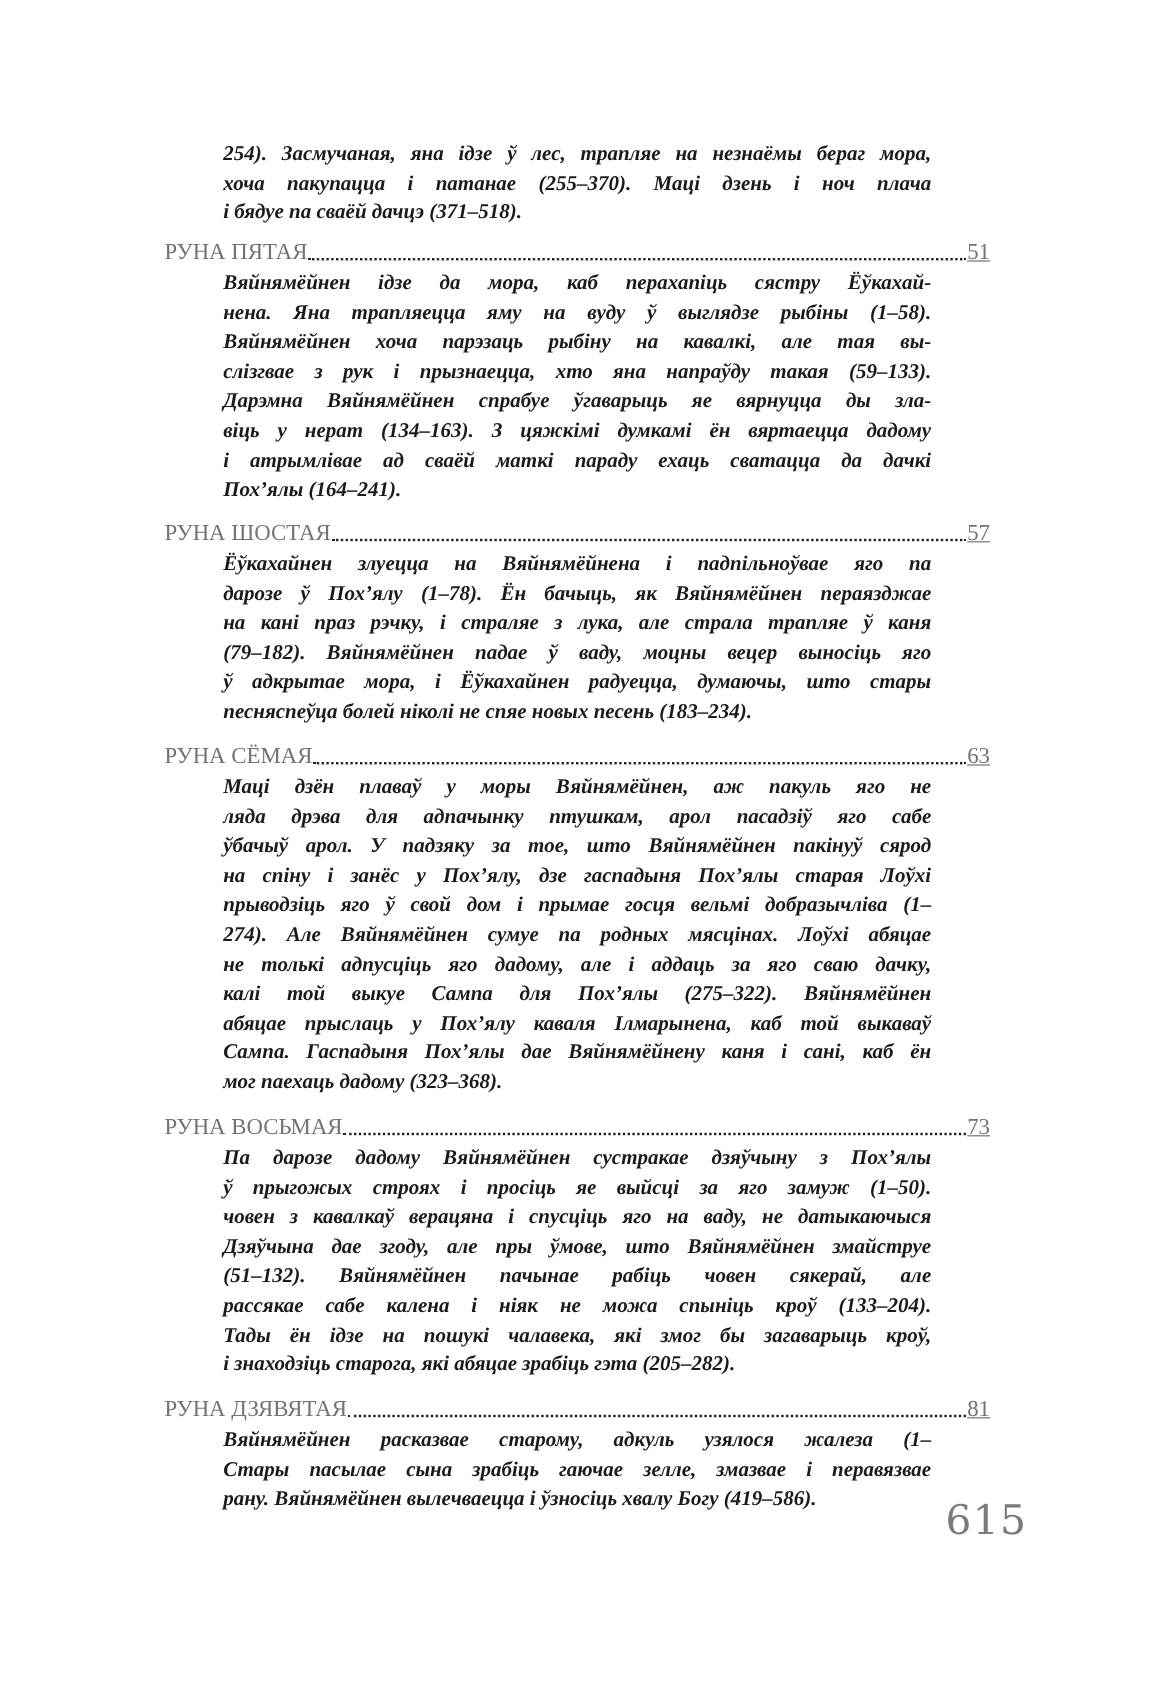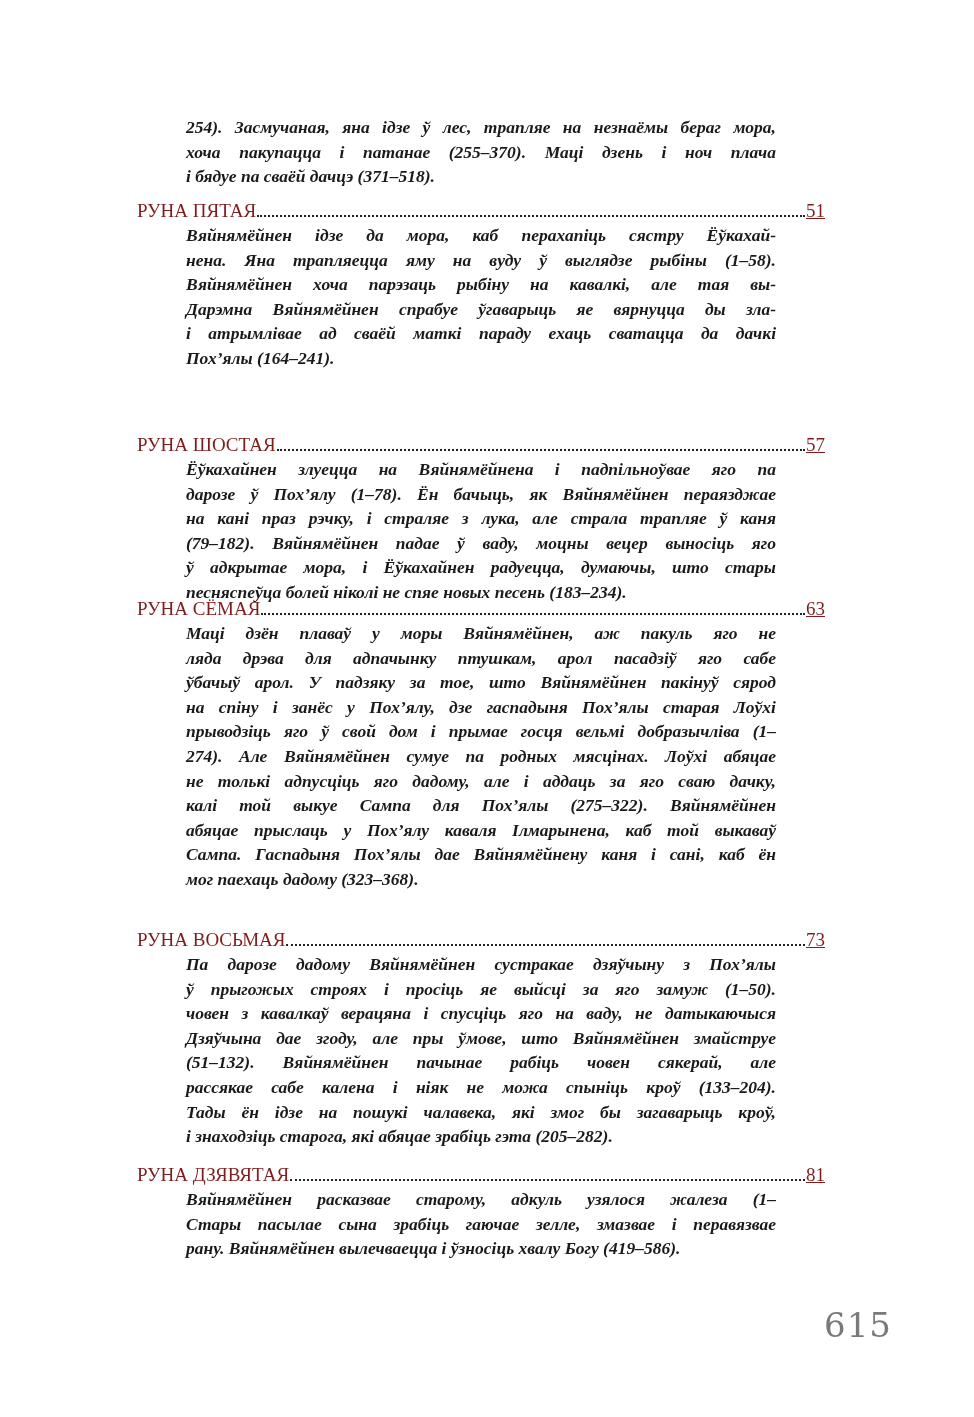--- a/index.html
+++ b/index.html
@@ -2,43 +2,42 @@
 <html><head>
 <meta charset="utf-8">
 <style>
   html, body { margin: 0; padding: 0; background: #ffffff; }
   body { width: 974px; height: 1417px; position: relative; overflow: hidden; }
   .page { position: absolute; left: 0; top: 0; width: 974px; height: 1080px; padding-left: 23px; }
   .block { position: absolute; left: 137px; width: 688px; }
   .heading {
     display: flex; align-items: baseline;
     font-family: "Liberation Serif", "DejaVu Serif", serif;
-    font-size: 19px; color: #7f1d1d; line-height: 24px; height: 24px;
+    font-size: 19px; color: #737373; line-height: 24px; height: 24px;
     white-space: nowrap;
   }
   .heading .title { flex: 0 0 auto; }
   .heading .dots {
     flex: 1 1 auto; overflow: hidden; margin: 0 1px;
     border-bottom: 2px dotted #222; height: 0; align-self: flex-end; margin-bottom: 6px;
   }
   .heading .pg { flex: 0 0 auto; text-decoration: underline; }
   .body {
     margin-left: 49px; width: 590px;
     font-family: "Liberation Serif", "DejaVu Serif", serif;
     font-style: italic; font-weight: bold;
     font-size: 17.5px; line-height: 24.6px; color: #1a1a1a;
     text-align: justify;
   }
   .body .ln { display: block; text-align-last: justify; white-space: nowrap; }
   .body .ln.last { text-align-last: left; }
   .folio {
-    position: absolute; left: 788px; top: 1305px;
+    position: absolute; left: 788px; top: 1247px;
     font-family: "DejaVu Serif", serif; font-size: 34px; color: #7a7a7a;
     letter-spacing: 1px;
-    margin-left: 36px;
   }
 </style>
 </head>
 <body>
 
 <div class="page">
 
   <div class="block" style="top:115px;">
     <div class="body">
       <span class="ln">254). Засмучаная, яна ідзе ў лес, трапляе на незнаёмы бераг мора,</span>
@@ -50,21 +49,23 @@
   <div class="block" style="top:199px;">
     <div class="heading">
       <span class="title">РУНА ПЯТАЯ</span>
       <span class="dots"></span>
       <span class="pg">51</span>
     </div>
     <div class="body">
       <span class="ln">Вяйнямёйнен ідзе да мора, каб перахапіць сястру Ёўкахай-</span>
       <span class="ln">нена. Яна трапляецца яму на вуду ў выглядзе рыбіны (1–58).</span>
       <span class="ln">Вяйнямёйнен хоча парэзаць рыбіну на кавалкі, але тая вы-</span>
+      <span class="ln">слізгвае з рук і прызнаецца, хто яна напраўду такая (59–133).</span>
       <span class="ln">Дарэмна Вяйнямёйнен спрабуе ўгаварыць яе вярнуцца ды зла-</span>
+      <span class="ln">віць у нерат (134–163). З цяжкімі думкамі ён вяртаецца дадому</span>
       <span class="ln">і атрымлівае ад сваёй маткі параду ехаць сватацца да дачкі</span>
       <span class="ln last">Пох’ялы (164–241).</span>
     </div>
   </div>
 
   <div class="block" style="top:433px;">
     <div class="heading">
       <span class="title">РУНА ШОСТАЯ</span>
       <span class="dots"></span>
       <span class="pg">57</span>
@@ -72,21 +73,21 @@
     <div class="body">
       <span class="ln">Ёўкахайнен злуецца на Вяйнямёйнена і падпільноўвае яго па</span>
       <span class="ln">дарозе ў Пох’ялу (1–78). Ён бачыць, як Вяйнямёйнен пераязджае</span>
       <span class="ln">на кані праз рэчку, і страляе з лука, але страла трапляе ў каня</span>
       <span class="ln">(79–182). Вяйнямёйнен падае ў ваду, моцны вецер выносіць яго</span>
       <span class="ln">ў адкрытае мора, і Ёўкахайнен радуецца, думаючы, што стары</span>
       <span class="ln last">песняспеўца болей ніколі не спяе новых песень (183–234).</span>
     </div>
   </div>
 
-  <div class="block" style="top:597px;">
+  <div class="block" style="top:619px;">
     <div class="heading">
       <span class="title">РУНА СЁМАЯ</span>
       <span class="dots"></span>
       <span class="pg">63</span>
     </div>
     <div class="body">
       <span class="ln">Маці дзён плаваў у моры Вяйнямёйнен, аж пакуль яго не</span>
       <span class="ln">ляда дрэва для адпачынку птушкам, арол пасадзіў яго сабе</span>
       <span class="ln">ўбачыў арол. У падзяку за тое, што Вяйнямёйнен пакінуў сярод</span>
       <span class="ln">на спіну і занёс у Пох’ялу, дзе гаспадыня Пох’ялы старая Лоўхі</span>

